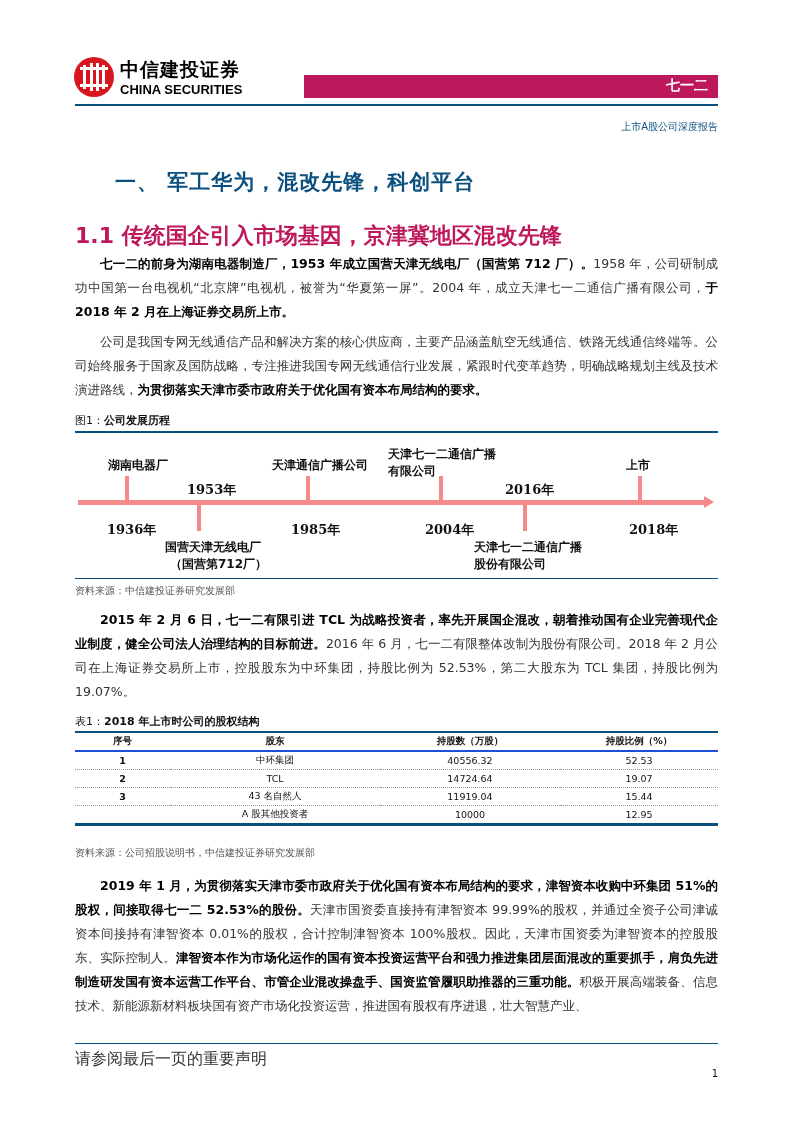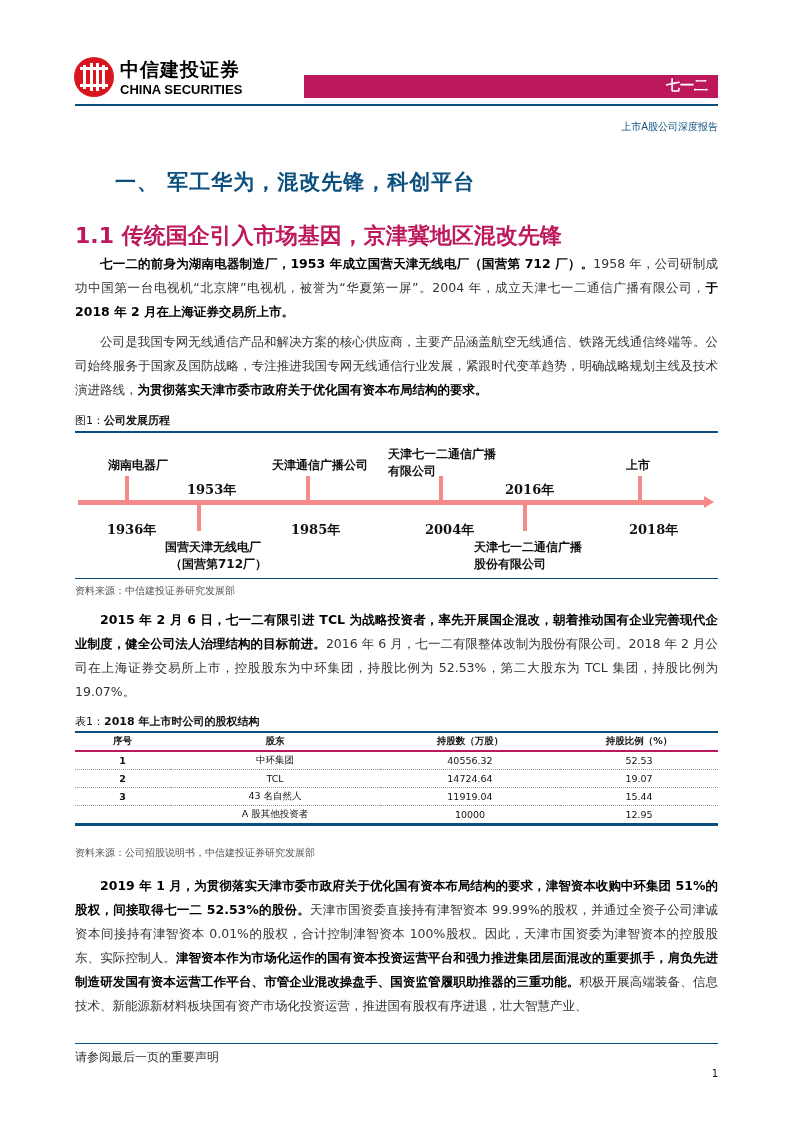--- a/index.html
+++ b/index.html
@@ -47,29 +47,29 @@
     .tl-label { font-size: 12px; font-weight: bold; color: #111; font-family: "DejaVu Sans", sans-serif;
                 line-height: 17px; white-space: nowrap; }
     .tl-year { font-size: 13px; font-weight: bold; color: #111; font-family: "DejaVu Serif", serif; white-space: nowrap; }
 
     
     .tbl-caption { left: 75px; top: 714px; font-size: 11px; font-weight: bold; color: #111;
                    font-family: "DejaVu Sans", sans-serif; }
     table.equity { position: absolute; left: 75px; top: 731px; width: 643px; border-collapse: collapse;
                    font-family: "DejaVu Sans", sans-serif; font-size: 9.5px; color: #111; }
     table.equity th { height: 17px; font-weight: bold; border-top: 2px solid #0a4f7e;
-                      border-bottom: 2px solid #be185d; text-align: center; padding: 0; }
+                      border-bottom: 2px solid #1d4ed8; text-align: center; padding: 0; }
     table.equity td { height: 17px; text-align: center; border-bottom: 1px dotted #999; padding: 0; }
     table.equity tr:last-child td { border-bottom: 3px solid #0a4f7e; }
     table.equity td.idx { font-weight: bold; }
     .c1 { width: 95px; } .c2 { width: 210px; } .c3 { width: 180px; } .c4 { width: 158px; }
 
     
     .footer-rule { left: 75px; top: 1043px; width: 643px; height: 1px; background: #0a4f7e; }
-    .footer-note { left: 75px; top: 1049px; font-size: 12px; color: #333; font-family: "DejaVu Sans", sans-serif; }
+    .footer-note { left: 75px; top: 1049px; font-size: 16px; color: #333; font-family: "DejaVu Sans", sans-serif; }
     .page-num { right: 75px; top: 1068px; font-size: 10px; color: #111; font-family: "DejaVu Sans", sans-serif; }
   </style>
 </head>
 <body>
 
 <div class="abs logo">
   <div class="logo-mark">
     <div class="bar" style="left:6px;top:10px;width:28px;height:3px;"></div>
     <div class="bar" style="left:6px;top:27px;width:28px;height:3px;"></div>
     <div class="bar" style="left:9px;top:8px;width:3px;height:24px;"></div>

